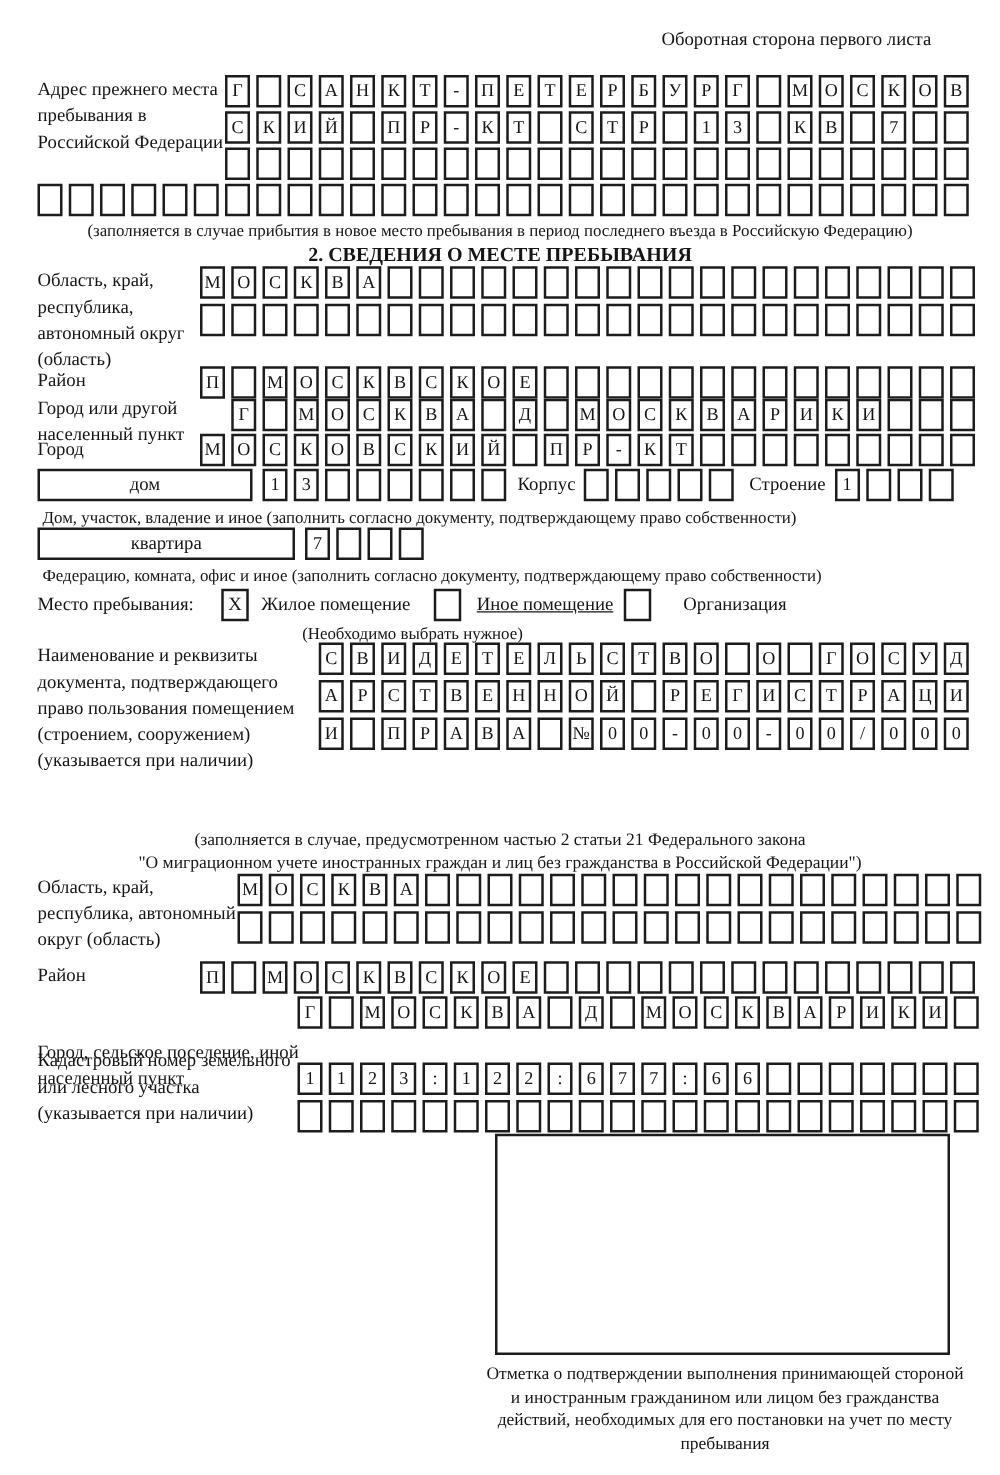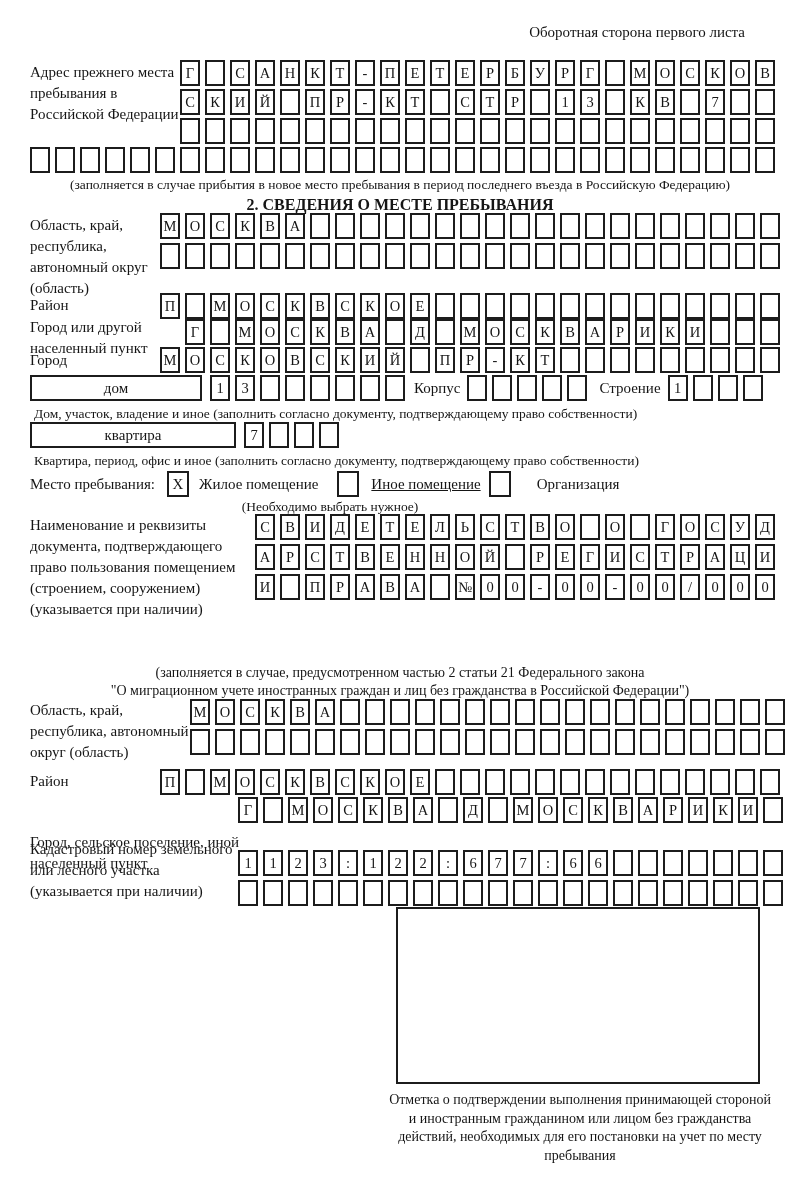--- a/index.html
+++ b/index.html
@@ -328,24 +328,24 @@
 
   <div class="abs flexrow" style="top:422px;left:30px;">
     <div class="widebox" style="width:206px;margin-right:8px;">квартира</div>
     <div class="cellrow">
         <span class="cell">7</span>
         <span class="cell"></span>
         <span class="cell"></span>
         <span class="cell"></span>
       </div>
   </div>
-  <div class="abs caption" style="top:452px;left:34px;width:740px;">Квартира, период, офис и иное (заполнить согласно документу, подтверждающему право собственности)</div>
+  <div class="abs caption" style="top:452px;left:34px;width:740px;">Федерацию, комната, офис и иное (заполнить согласно документу, подтверждающему право собственности)</div>
 
   <div class="abs flexrow" style="top:471px;left:30px;">
-    <div class="inlinelabel" style="margin-right:12px;">Место пребывания:</div>
+    <div class="inlinelabel" style="margin-right:22px;">Место пребывания:</div>
     <div class="checkbox" style="margin-right:10px;">X</div>
     <div class="inlinelabel" style="margin-right:19px;">Жилое помещение</div>
     <div class="checkbox" style="margin-right:12px;"></div>
     <div class="inlinelabel" style="margin-right:8px;text-decoration:underline;">Иное помещение</div>
     <div class="checkbox" style="margin-right:26px;"></div>
     <div class="inlinelabel">Организация</div>
   </div>
   <div class="abs caption" style="top:498px;left:30px;width:600px;text-align:center;">(Необходимо выбрать нужное)</div>
 
   <div class="abs label" style="top:515px;left:30px;width:228px;">Наименование и реквизиты документа, подтверждающего право пользования помещением (строением, сооружением) (указывается при наличии)</div>

